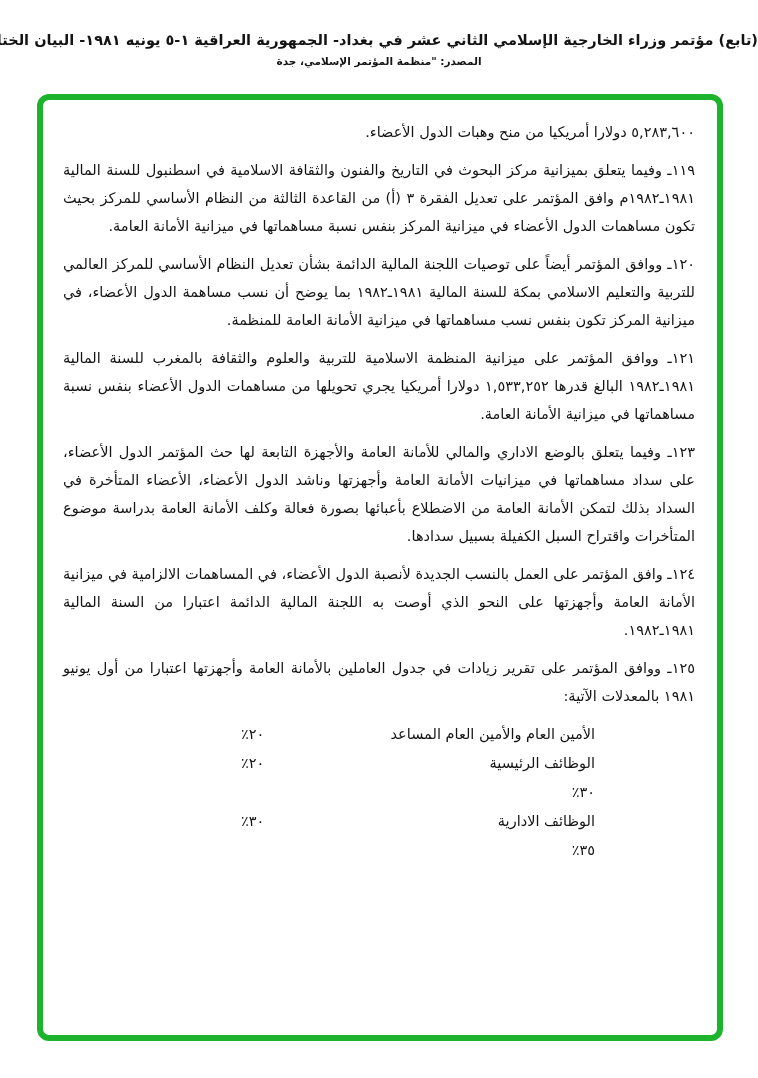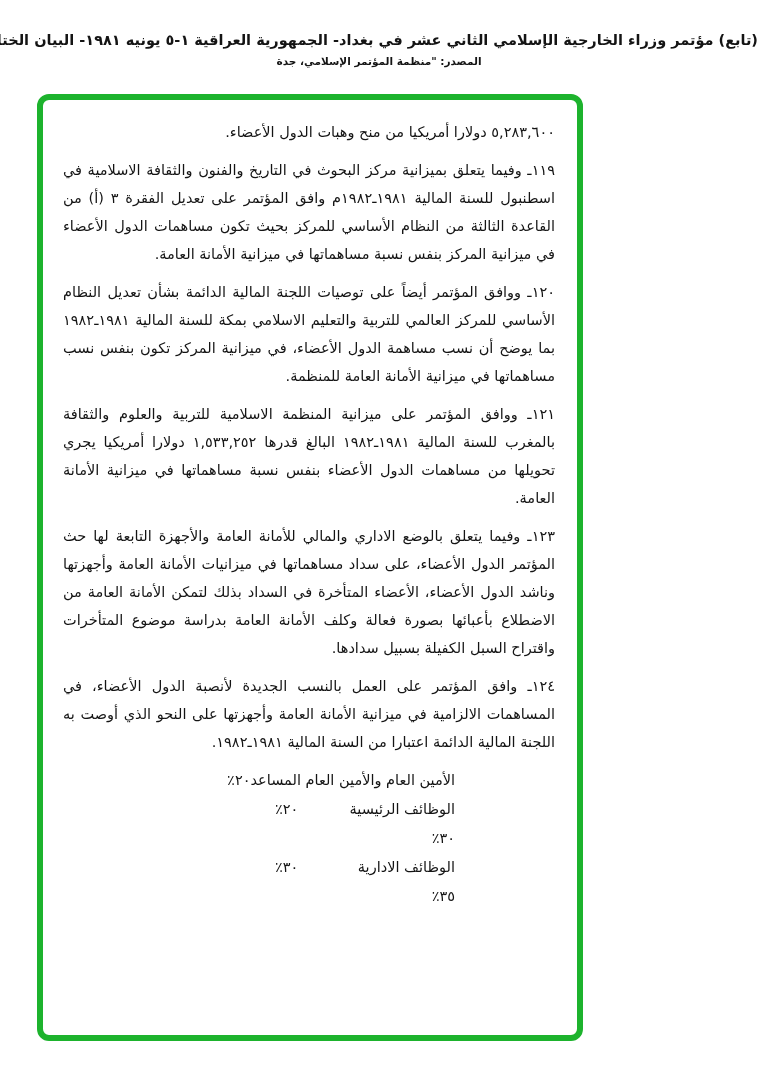--- a/index.html
+++ b/index.html
@@ -24,21 +24,21 @@
     letter-spacing: -0.2px;
   }
   .doc-source {
     font-size: 10.5px;
     font-weight: bold;
     margin-top: 7px;
   }
   .content-box {
     position: absolute;
     left: 37px; top: 94px;
-    width: 546px; height: 947px;
+    width: 686px; height: 947px;
     box-sizing: border-box;
     border: 6px solid #1db32d;
     border-radius: 12px;
     background: #ffffff;
     padding: 18px 22px 0 20px;
     direction: rtl;
     overflow: hidden;
   }
   .para {
     margin: 0 0 10px 0;
@@ -54,21 +54,21 @@
     padding-left: 178px;
   }
   .rate-row {
     display: flex;
     justify-content: space-between;
     align-items: baseline;
     font-size: 14.5px;
     line-height: 29px;
   }
   .rate-label { white-space: nowrap; }
-  .rate-value { white-space: nowrap; margin-left: 34px; }
+  .rate-value { white-space: nowrap; }
   .page-number {
     position: absolute;
     left: 0; right: 0;
     top: 1088px;
     text-align: left;
     font-size: 13px;
     font-weight: bold;
     direction: rtl;
   }
 </style>
@@ -84,20 +84,21 @@
 
   <div class="content-box">
 
     <p class="para cont">٥,٢٨٣,٦٠٠ دولارا أمريكيا من منح وهبات الدول الأعضاء.</p>
 
     <p class="para">١١٩ـ وفيما يتعلق بميزانية مركز البحوث في التاريخ والفنون والثقافة الاسلامية في اسطنبول للسنة المالية ١٩٨١ـ١٩٨٢م وافق المؤتمر على تعديل الفقرة ٣ (أ) من القاعدة الثالثة من النظام الأساسي للمركز بحيث تكون مساهمات الدول الأعضاء في ميزانية المركز بنفس نسبة مساهماتها في ميزانية الأمانة العامة.</p>
     <p class="para">١٢٠ـ ووافق المؤتمر أيضاً على توصيات اللجنة المالية الدائمة بشأن تعديل النظام الأساسي للمركز العالمي للتربية والتعليم الاسلامي بمكة للسنة المالية ١٩٨١ـ١٩٨٢ بما يوضح أن نسب مساهمة الدول الأعضاء، في ميزانية المركز تكون بنفس نسب مساهماتها في ميزانية الأمانة العامة للمنظمة.</p>
     <p class="para">١٢١ـ ووافق المؤتمر على ميزانية المنظمة الاسلامية للتربية والعلوم والثقافة بالمغرب للسنة المالية ١٩٨١ـ١٩٨٢ البالغ قدرها ١,٥٣٣,٢٥٢ دولارا أمريكيا يجري تحويلها من مساهمات الدول الأعضاء بنفس نسبة مساهماتها في ميزانية الأمانة العامة.</p>
     <p class="para">١٢٣ـ وفيما يتعلق بالوضع الاداري والمالي للأمانة العامة والأجهزة التابعة لها حث المؤتمر الدول الأعضاء، على سداد مساهماتها في ميزانيات الأمانة العامة وأجهزتها وناشد الدول الأعضاء، الأعضاء المتأخرة في السداد بذلك لتمكن الأمانة العامة من الاضطلاع بأعبائها بصورة فعالة وكلف الأمانة العامة بدراسة موضوع المتأخرات واقتراح السبل الكفيلة بسبيل سدادها.</p>
     <p class="para">١٢٤ـ وافق المؤتمر على العمل بالنسب الجديدة لأنصبة الدول الأعضاء، في المساهمات الالزامية في ميزانية الأمانة العامة وأجهزتها على النحو الذي أوصت به اللجنة المالية الدائمة اعتبارا من السنة المالية ١٩٨١ـ١٩٨٢.</p>
+    <p class="para">١٢٥ـ ووافق المؤتمر على تقرير زيادات في جدول العاملين بالأمانة العامة وأجهزتها اعتبارا من أول يونيو ١٩٨١ بالمعدلات الآتية:</p>
 
     <div class="rates">
       <div class="rate-row">
         <span class="rate-label">الأمين العام والأمين العام المساعد</span>
         <span class="rate-value">٢٠٪</span>
       </div>
       <div class="rate-row">
         <span class="rate-label">الوظائف الرئيسية</span>
         <span class="rate-value">٢٠٪</span>
       </div>

